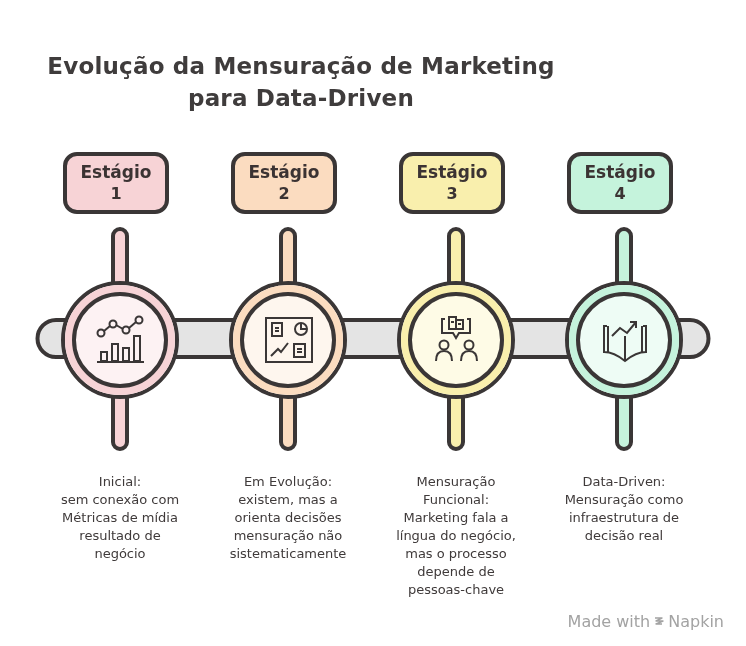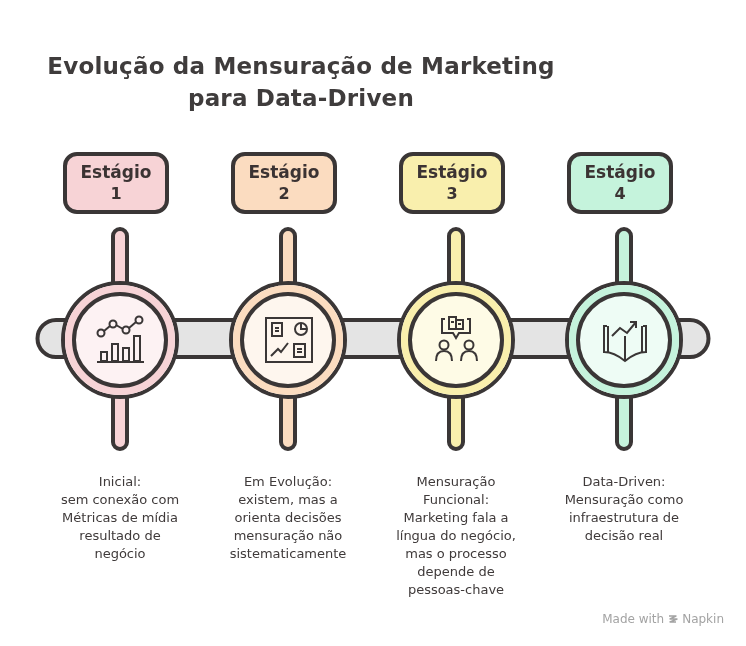--- a/index.html
+++ b/index.html
@@ -22,21 +22,21 @@
   }
   .stage-box .num { font-size: 16px; }
 
   .desc {
     position: absolute; width: 160px; text-align: center;
     font-size: 13px; line-height: 18px; color: #3f3a3a;
   }
 
   .footer {
     position: absolute; right: 22px; top: 612px;
-    font-size: 12px; color: #a3a3a3; display: flex; align-items: center; gap: 4px;
+    font-size: 16px; color: #a3a3a3; display: flex; align-items: center; gap: 4px;
   }
 </style>
 </head>
 <body>
 
 <div class="title">
   <div>Evolução da Mensuração de Marketing</div>
   <div>para Data-Driven</div>
 </div>
 

